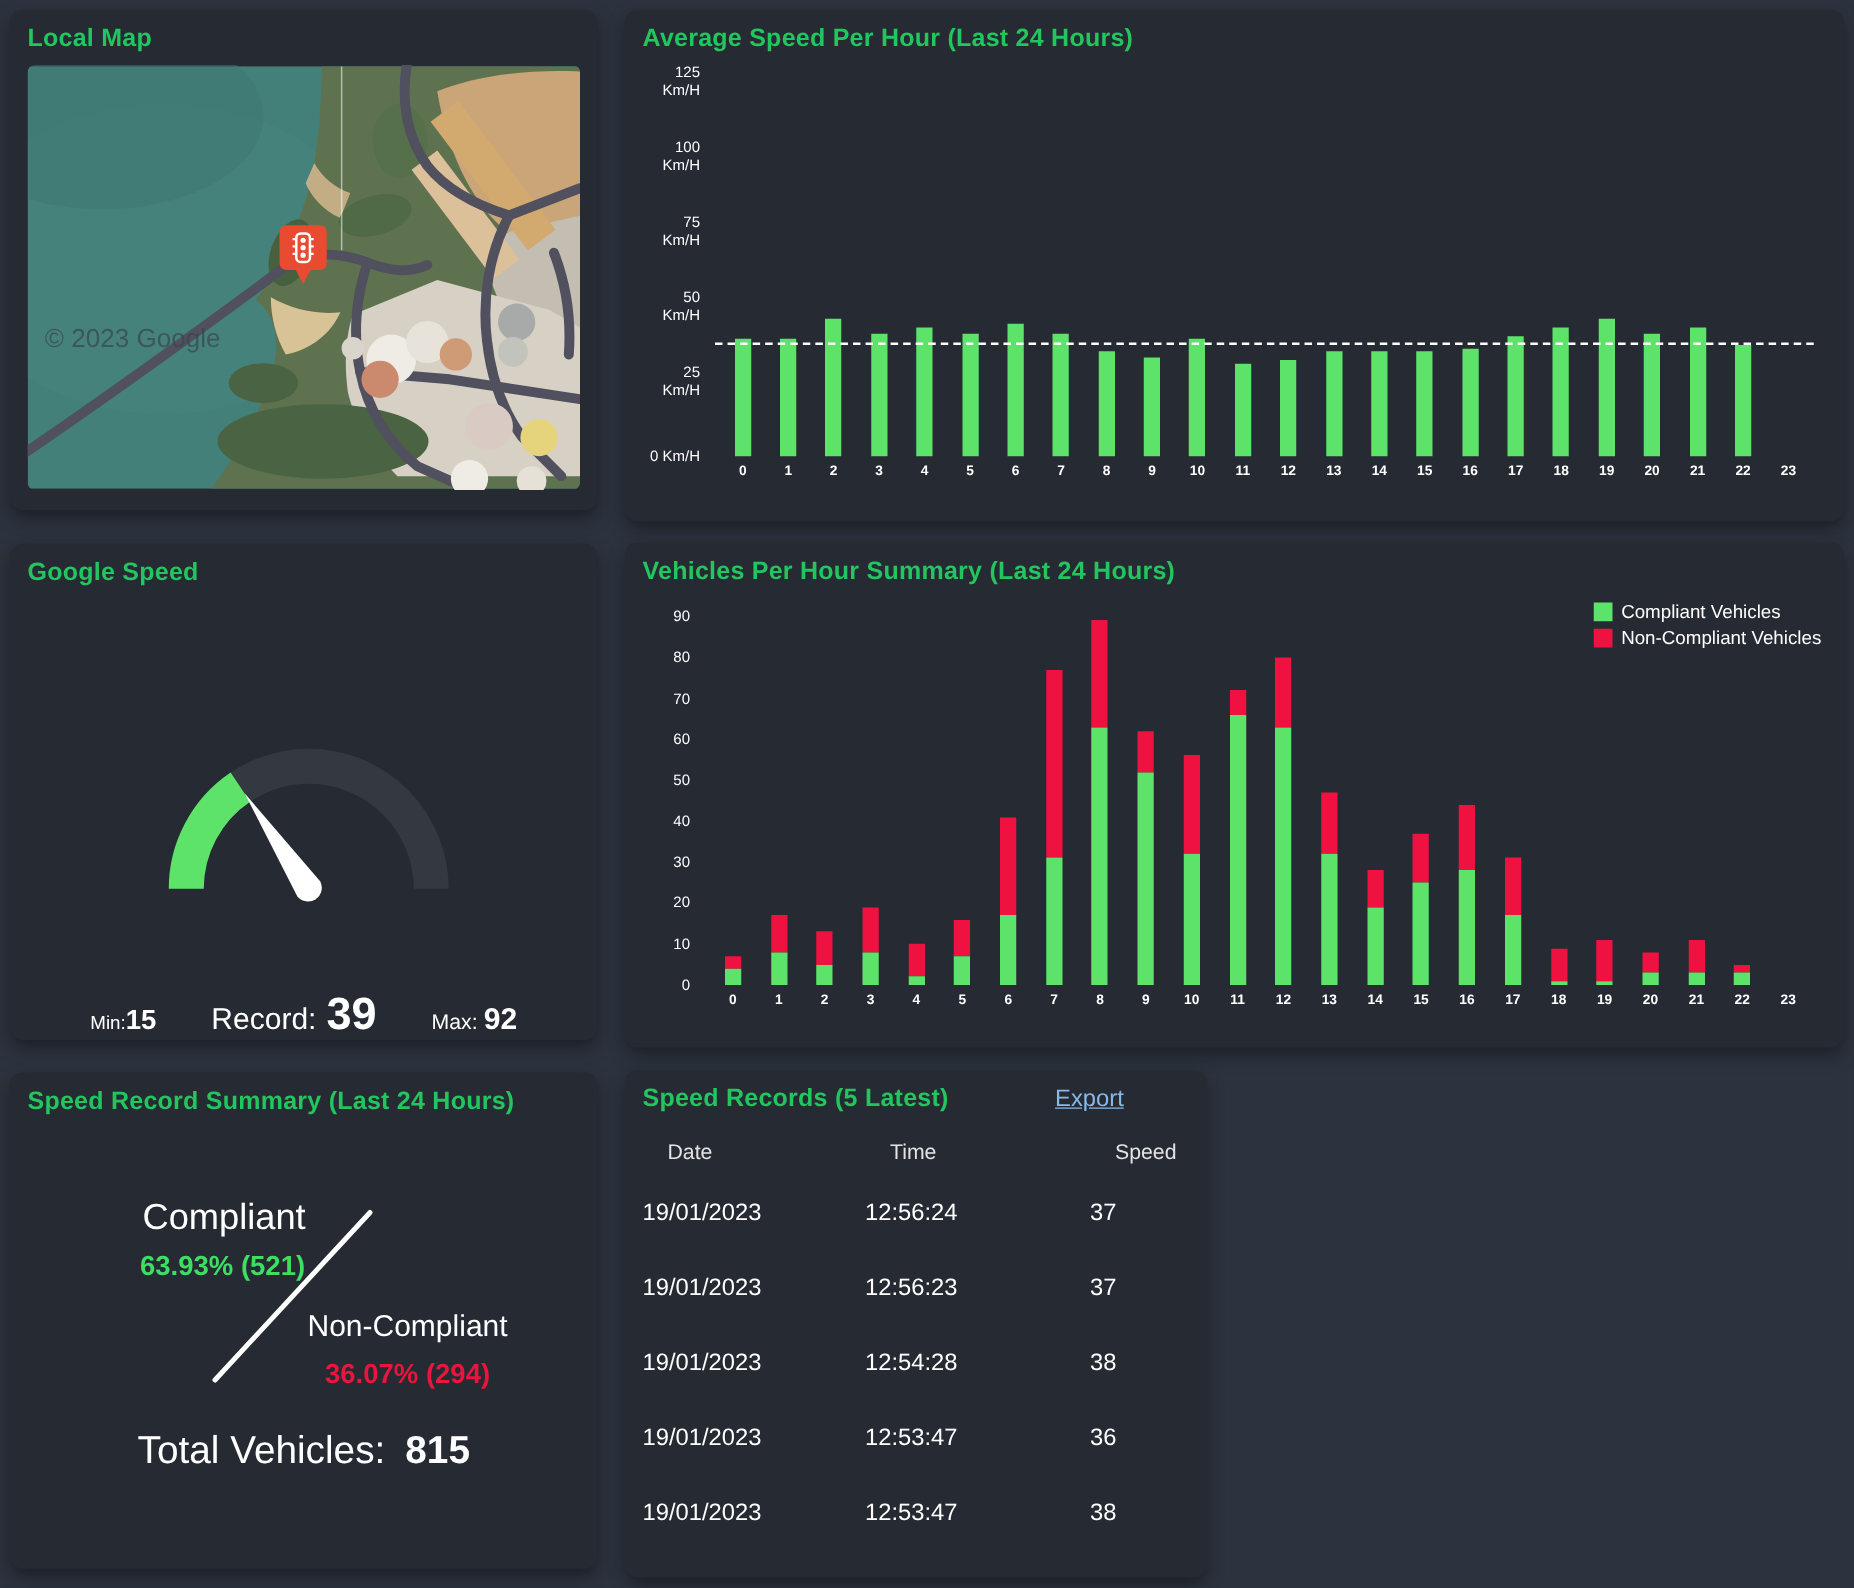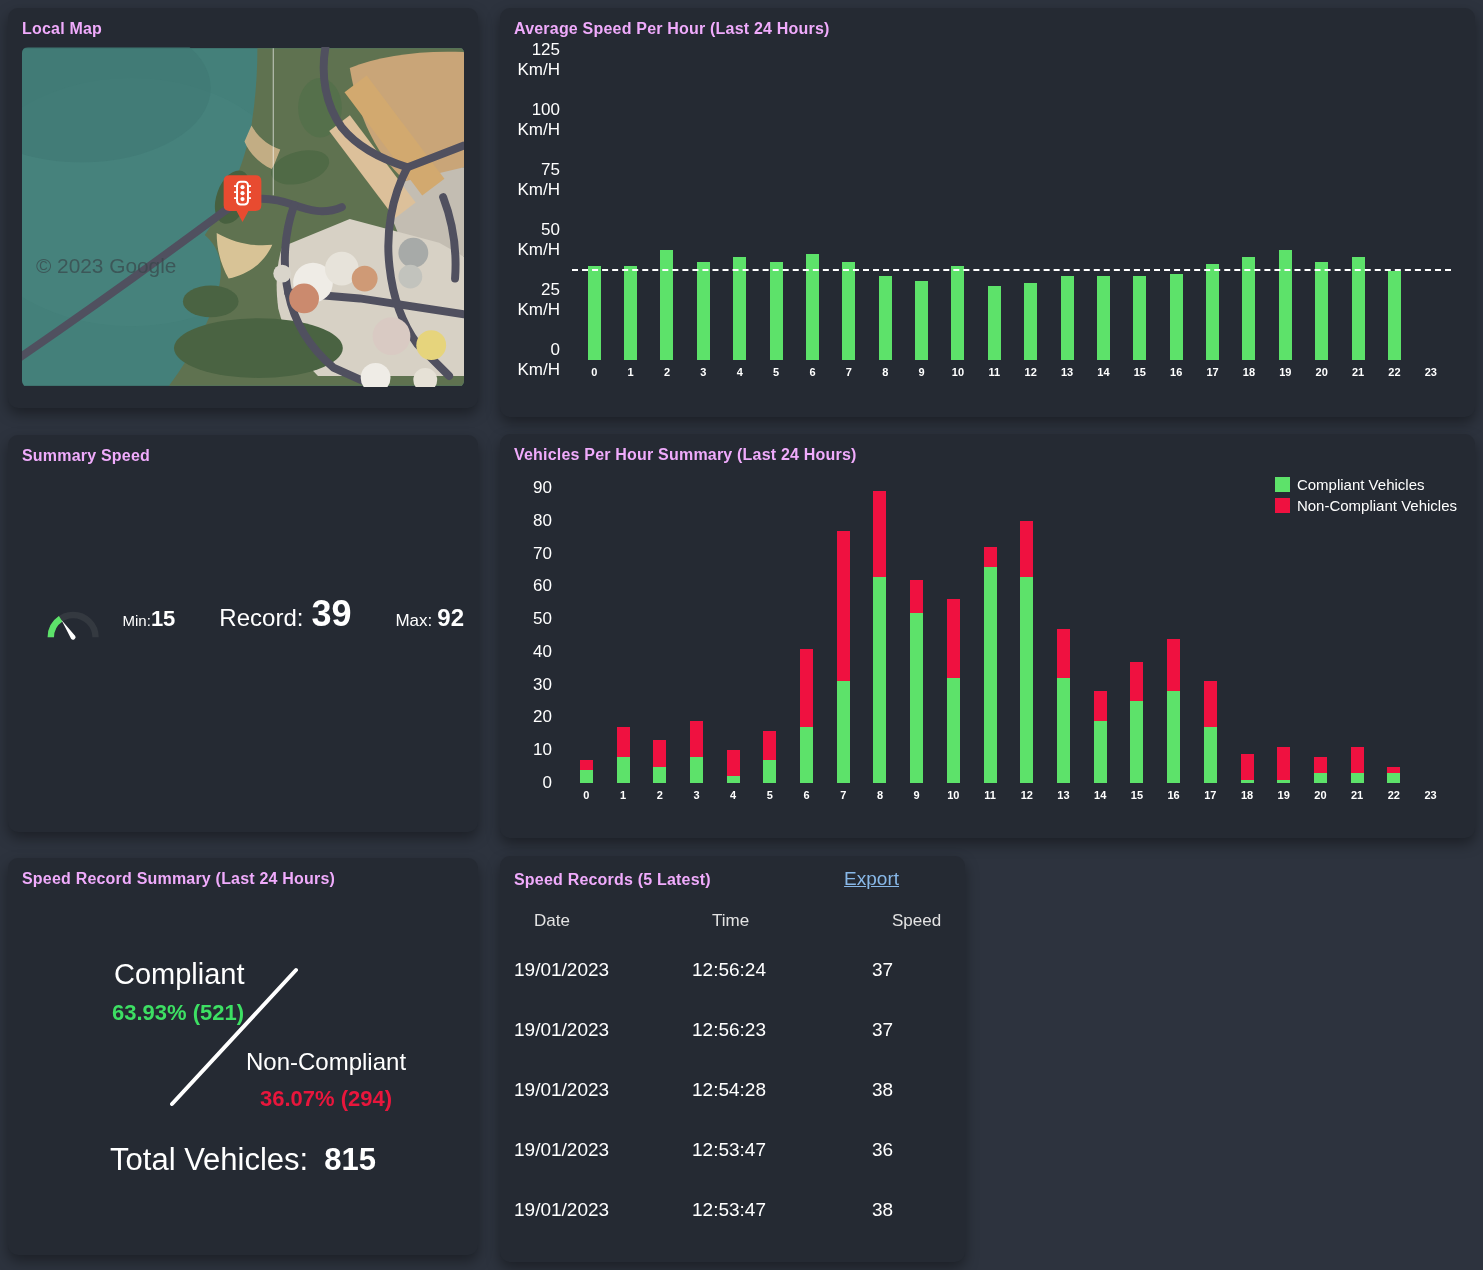--- a/index.html
+++ b/index.html
@@ -9,54 +9,54 @@
     --red:#ef1140;
     --link:#88b8e8;
   }
   html,body{margin:0;padding:0;background:var(--bg);}
   body{width:1483px;height:1270px;font-family:"Liberation Sans","DejaVu Sans",sans-serif;color:#fff;overflow:hidden;}
   .dash{box-sizing:border-box;width:1483px;height:1270px;padding:8px;display:flex;gap:22px;}
   .col{display:flex;flex-direction:column;}
   .col-left{width:470px;flex:0 0 470px;}
   .col-right{flex:1;}
   .panel{background:var(--panel);border-radius:10px;box-shadow:0 6px 14px rgba(0,0,0,.38);padding:12px 14px;box-sizing:border-box;position:relative;}
-  .ptitle{margin:0;font-size:16px;font-weight:700;letter-spacing:.2px;color:#f0abfc;}
+  .ptitle{margin:0;font-size:20px;font-weight:700;letter-spacing:.2px;color:#22c55e;}
   .panel-map{height:400px;}
   .panel-gauge{height:397px;margin-top:27px;}
   .panel-summary{height:397px;margin-top:26px;}
   .panel-speed{height:410px;}
   .panel-vehicles{height:405px;margin-top:17px;}
   .panel-records{height:407px;margin-top:18px;width:465px;}
 
   
   .map-frame{margin-top:9px;border-radius:6px;overflow:hidden;width:442px;height:340px;}
 
   
   .chart{position:relative;height:340px;margin-top:12px;}
   .yaxis{position:absolute;left:0;top:0;width:52px;height:100%;}
-  .ytick{position:absolute;right:6px;transform:translateY(-50%);font-size:17px;line-height:1.2;text-align:right;color:#fff;white-space:pre-line;}
+  .ytick{position:absolute;right:6px;transform:translateY(-50%);font-size:12px;line-height:1.2;text-align:right;color:#fff;white-space:pre-line;}
   .plot{position:absolute;left:62px;right:12px;top:10px;height:300px;}
   .bars{position:absolute;left:0;right:0;top:0;bottom:0;display:flex;align-items:flex-end;}
   .cell{flex:1;display:flex;justify-content:center;align-items:flex-end;height:100%;}
   .bar{width:13px;background:var(--green);}
   .refline{position:absolute;left:-4px;right:-2px;border-top:2px dashed #fff;z-index:3;}
   .xlabels{position:absolute;left:62px;right:12px;top:316px;display:flex;}
   .xl{flex:1;text-align:center;font-size:11px;font-weight:700;color:#fff;}
 
   .chart2{position:relative;height:335px;margin-top:12px;}
   .yaxis2{position:absolute;left:0;top:0;width:44px;height:100%;}
   .plot2{position:absolute;left:54px;right:12px;top:12px;height:295px;}
   .stack{width:13px;display:flex;flex-direction:column;justify-content:flex-end;}
   .xlabels2{position:absolute;left:54px;right:12px;top:313px;display:flex;}
   .legend{position:absolute;top:-2px;right:4px;font-size:15px;z-index:4;}
   .leg-row{display:flex;align-items:center;gap:7px;line-height:21px;}
   .swatch{width:15px;height:15px;display:inline-block;flex:0 0 15px;}
 
   
-  .gauge-wrap{display:flex;flex-direction:row;align-items:center;margin-top:26px;}
+  .gauge-wrap{display:flex;flex-direction:column;align-items:center;margin-top:26px;gap:48px;}
   .gauge-labels{display:flex;align-items:baseline;gap:44px;margin-top:-6px;}
   .g-min{font-size:15px;} .g-min b{font-size:22px;}
   .g-avg{font-size:24px;} .g-avg b{font-size:36px;margin-left:8px;}
   .g-max{font-size:17px;} .g-max b{font-size:24px;margin-left:5px;}
 
   
   .sum-abs{position:absolute;}
   .sum-compliant-label{left:106px;top:100px;font-size:29px;}
   .sum-compliant-value{left:104px;top:142px;font-size:22px;font-weight:700;color:#3ddf63;}
   .sum-noncompliant-label{left:238px;top:190px;font-size:24px;}
@@ -134,21 +134,21 @@
               <circle cx="19" cy="18" r="2.1" fill="#fff"></circle>
               <circle cx="19" cy="24" r="2.1" fill="#fff"></circle>
               <path d="M10.5,11 L13,11 M10.5,17 L13,17 M10.5,23 L13,23 M25,11 L27.5,11 M25,17 L27.5,17 M25,23 L27.5,23" stroke="#fff" stroke-width="1.8"></path>
             </g>
           </g>
         </svg>
       </div>
     </section>
 
     <section class="panel panel-gauge">
-      <h2 class="ptitle">Summary Speed</h2>
+      <h2 class="ptitle">Google Speed</h2>
       <div class="gauge-wrap">
         <svg id="gauge-svg" width="440" height="252" viewBox="0 0 440 252">
           <path id="gauge-track" fill="none" stroke="#343940" stroke-width="28" d="M 126.0 215.0 A 98 98 0 0 1 322.0 215.0"></path>
           <path id="gauge-value" fill="none" stroke="#5de26a" stroke-width="28" d="M 126.0 215.0 A 98 98 0 0 1 169.3 133.7"></path>
           <path id="gauge-needle" fill="#ffffff" d="M 172.7 138.6 L 214.9 221.1 A 11 11 0 0 0 233.1 208.9 Z"></path>
         </svg>
         <div class="gauge-labels">
           <span class="g-min"><span>Min:</span><b>15</b></span>
           <span class="g-avg"><span>Record:</span><b>39</b></span>
           <span class="g-max"><span>Max:</span><b>92</b></span>

